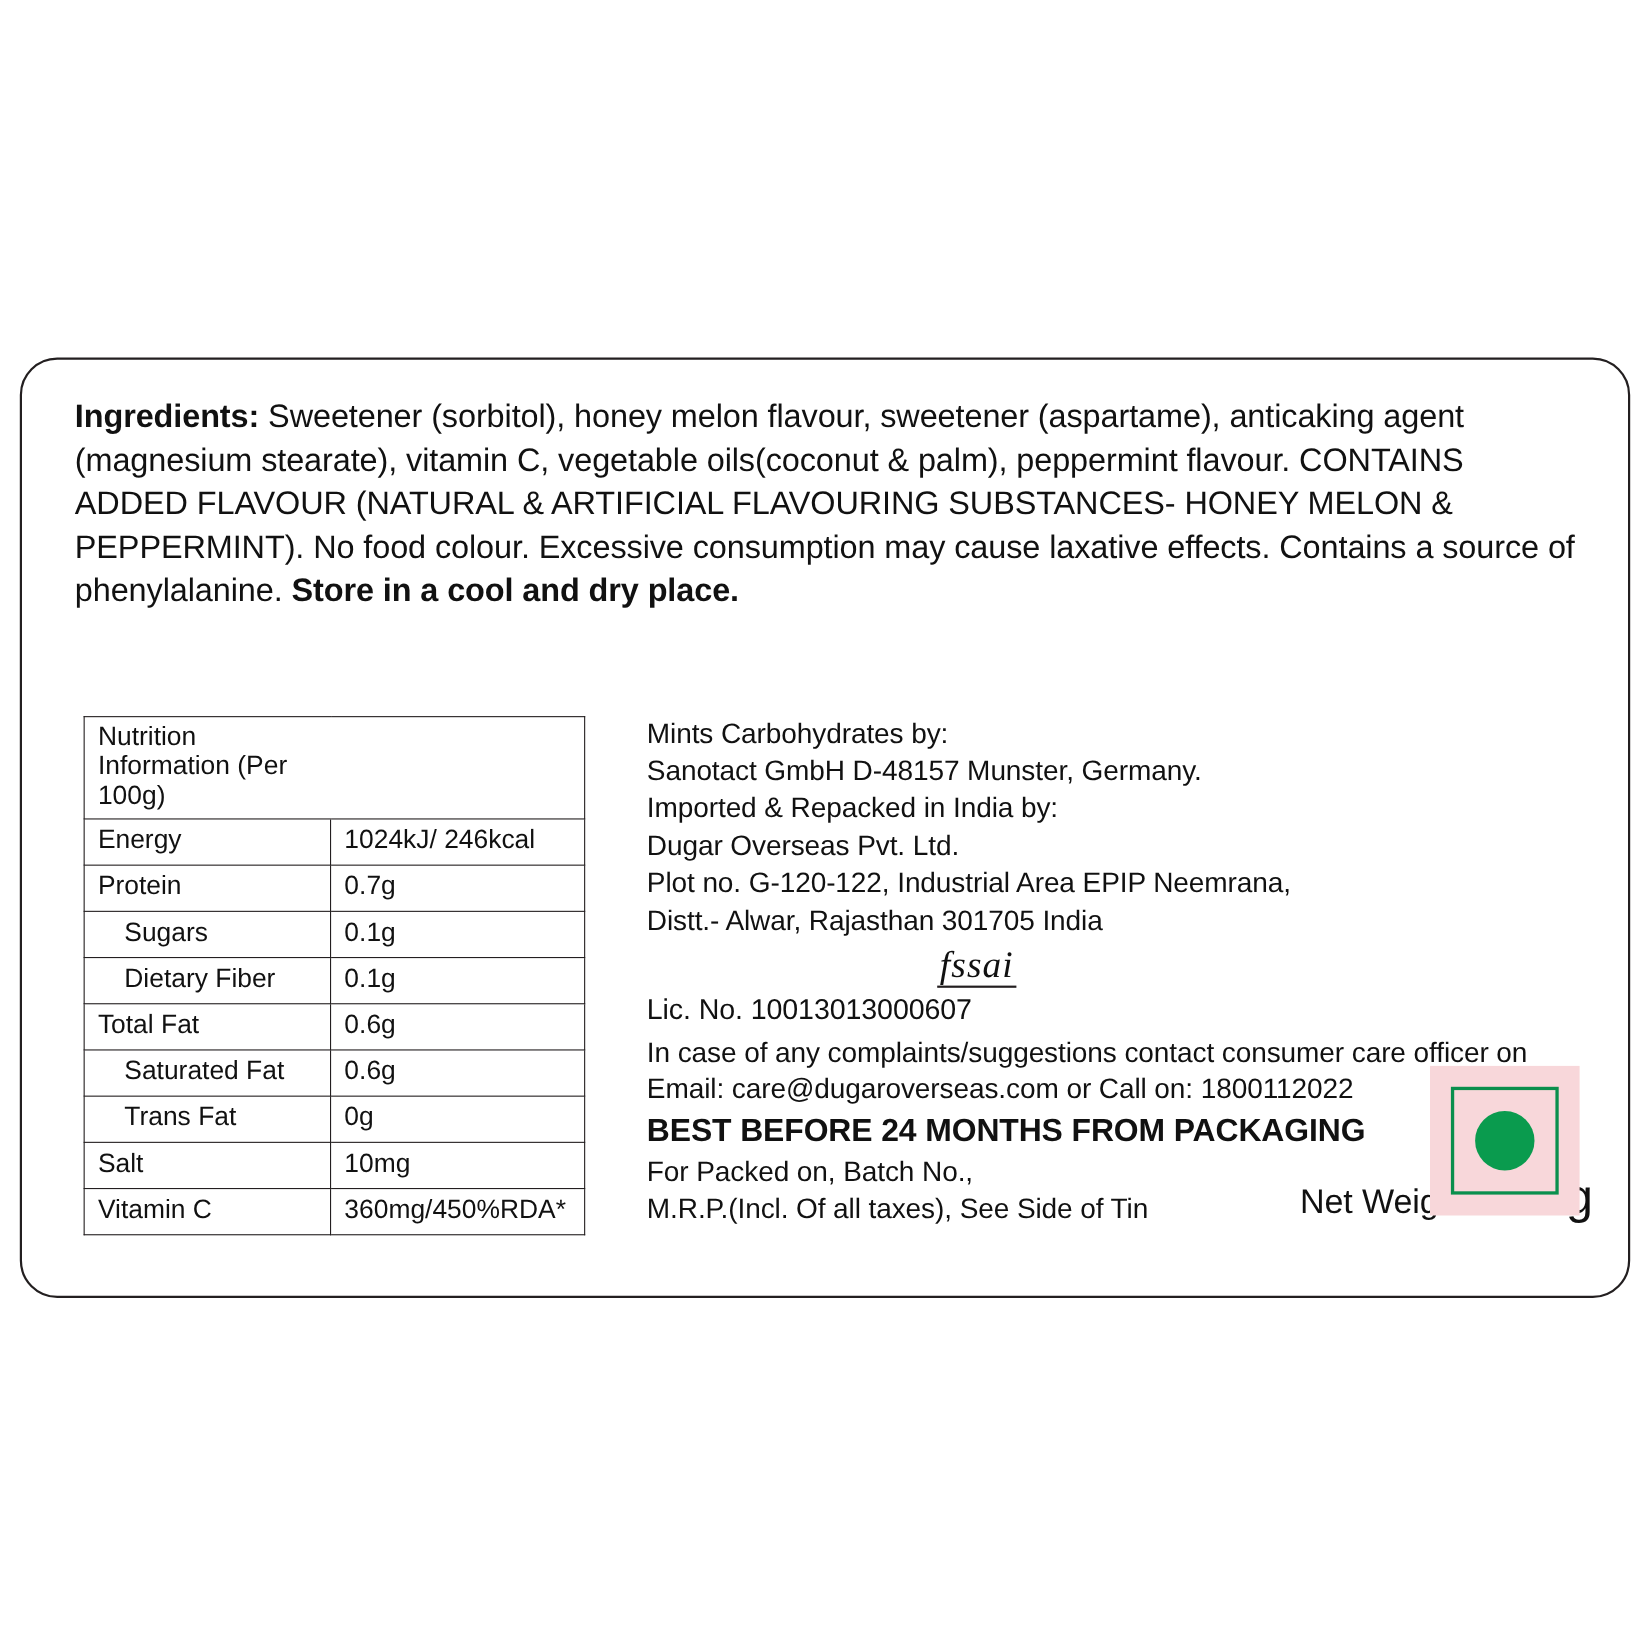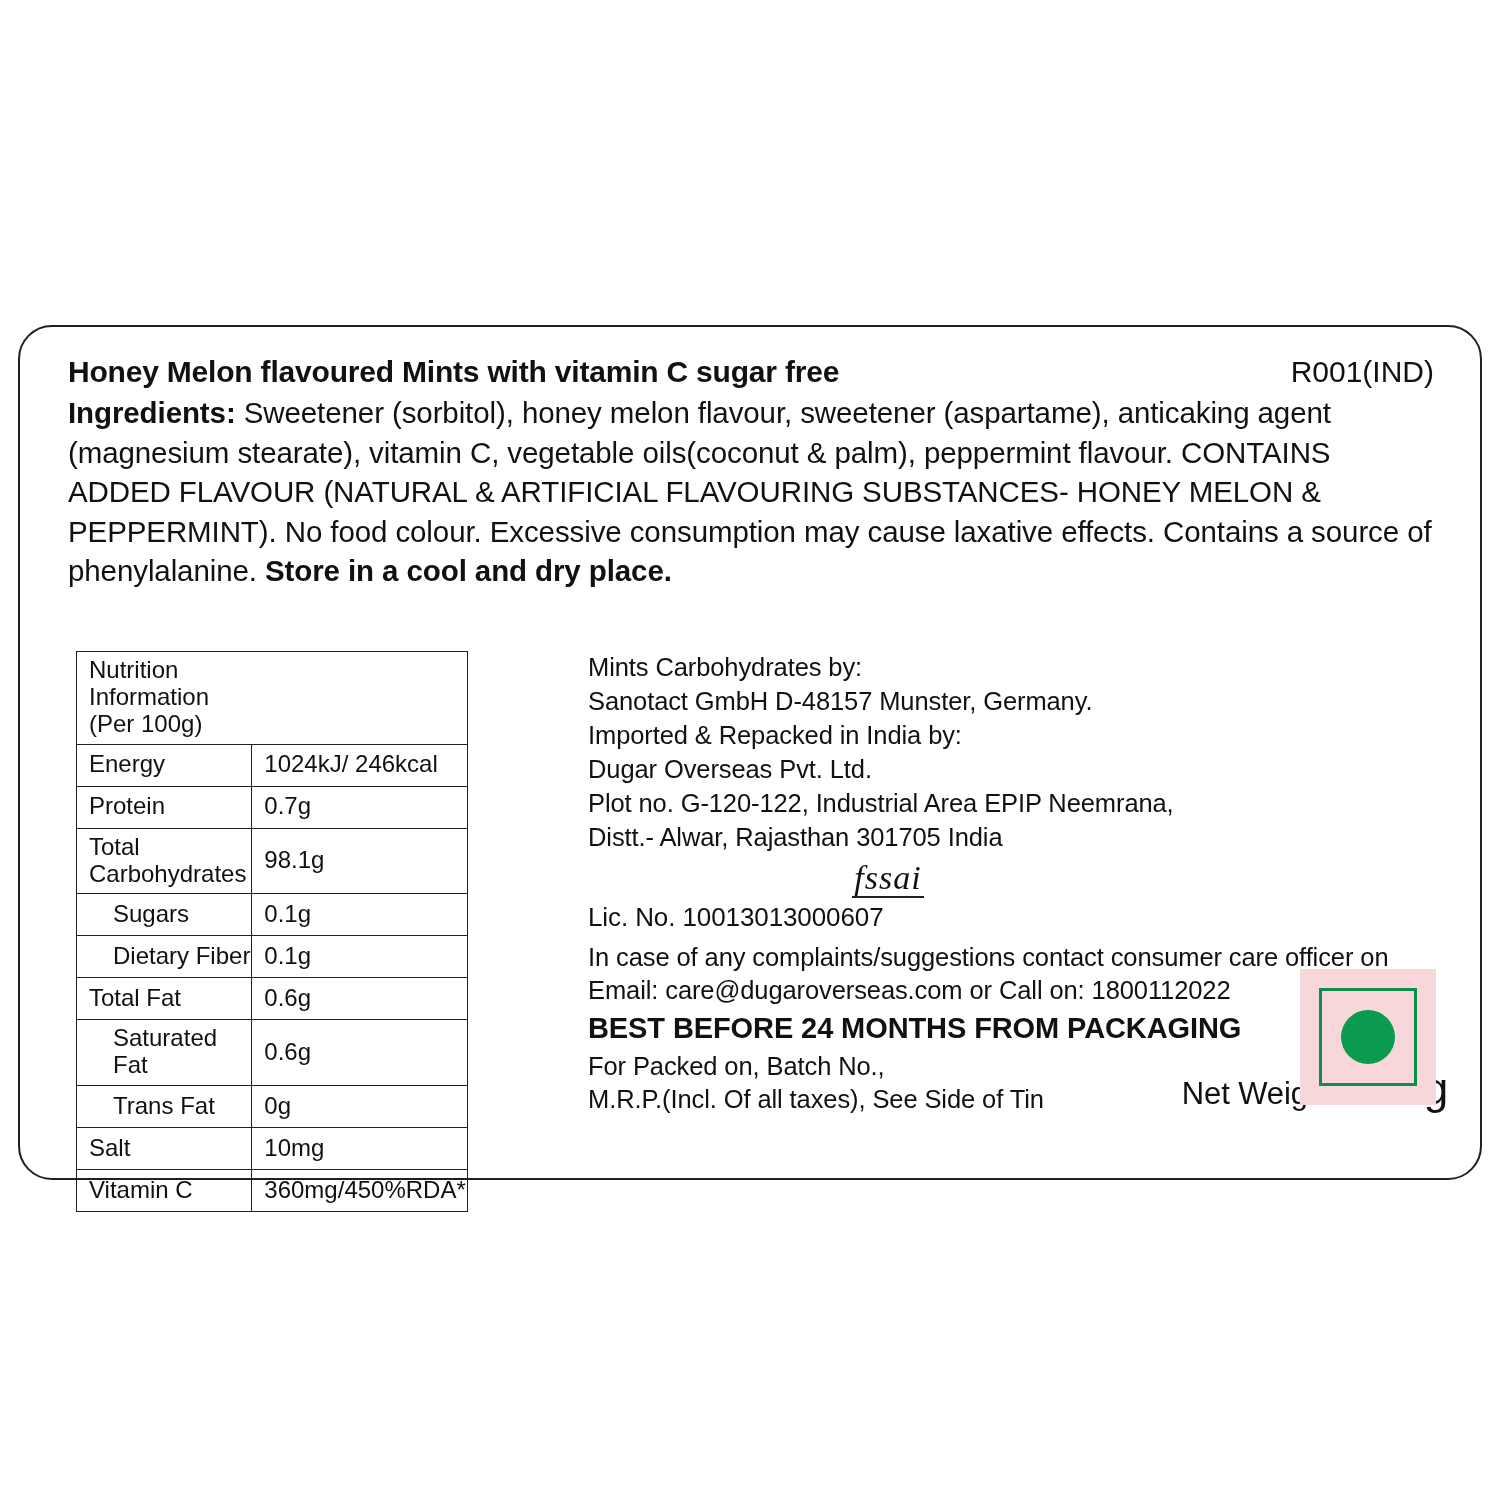--- a/index.html
+++ b/index.html
@@ -76,21 +76,21 @@
     top: 296px;
     left: 0;
     width: 1370px;
   }
 
   
   .nutrition-table {
     position: absolute;
     left: 8px;
     top: 0;
-    width: 392px;
+    width: 456px;
     border-collapse: collapse;
     font-size: 24px;
   }
   .nutrition-table td {
     border: 1.6px solid #231f20;
     padding: 5px 0 6px 12px;
     line-height: 1.12;
     height: 30px;
     vertical-align: middle;
   }
@@ -221,48 +221,40 @@
     border-radius: 50%;
     background: #0a9b4e;
   }
 </style>
 </head>
 <body>
 
 <div class="label-card">
   <div class="inner">
 
-    <div class="header-row">
-      <div class="product-title">Honey Melon flavoured Mints with vitamin C sugar free</div>
-      <div class="product-code">R001(IND)</div>
-    </div>
 
     <div class="ingredients-block">
       <span class="lbl">Ingredients:</span><span> Sweetener (sorbitol), honey melon flavour, sweetener (aspartame), anticaking agent (magnesium stearate), vitamin C, vegetable oils(coconut &amp; palm), peppermint flavour. CONTAINS ADDED FLAVOUR (NATURAL &amp; ARTIFICIAL FLAVOURING SUBSTANCES- HONEY MELON &amp; PEPPERMINT). No food colour. Excessive consumption may cause laxative effects. Contains a source of phenylalanine. </span><span class="bold">Store in a cool and dry place.</span>
     </div>
 
     <div class="lower">
 
       <table class="nutrition-table">
         <tbody>
           <tr class="head">
             <td class="name noright">Nutrition Information (Per 100g)</td>
             <td class="val noleft"></td>
           </tr>
           <tr>
             <td class="name">Energy</td>
             <td class="val">1024kJ/ 246kcal</td>
           </tr>
           <tr>
             <td class="name">Protein</td>
             <td class="val">0.7g</td>
-          </tr>
-          <tr>
-            <td class="name">Total Carbohydrates</td>
-            <td class="val">98.1g</td>
           </tr>
           <tr>
             <td class="name indent">Sugars</td>
             <td class="val">0.1g</td>
           </tr>
           <tr>
             <td class="name indent">Dietary Fiber</td>
             <td class="val">0.1g</td>
           </tr>
           <tr>

